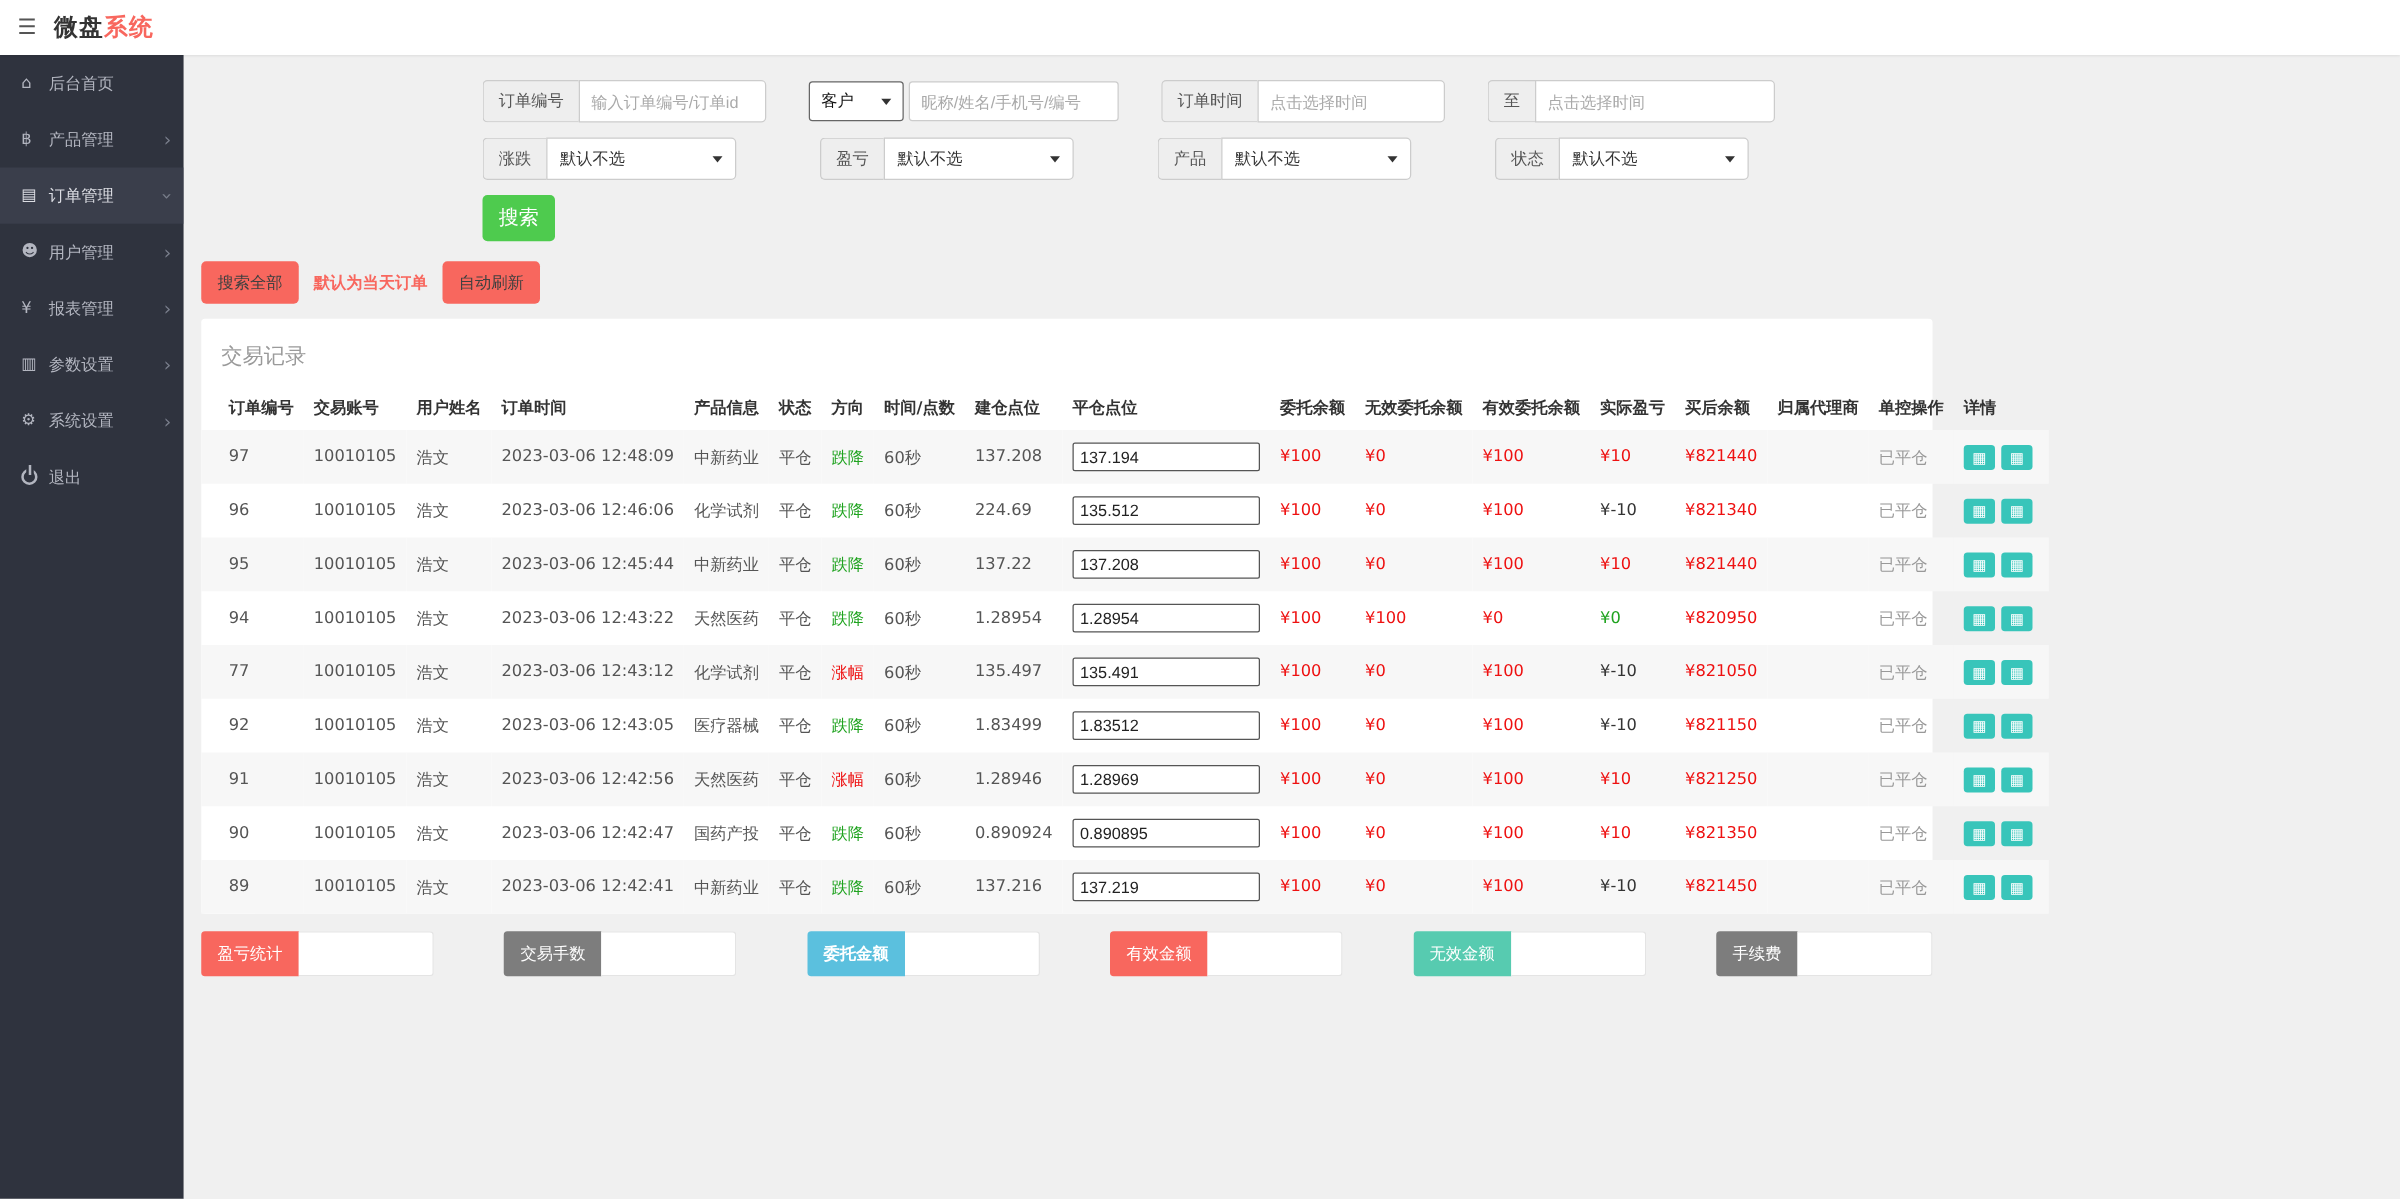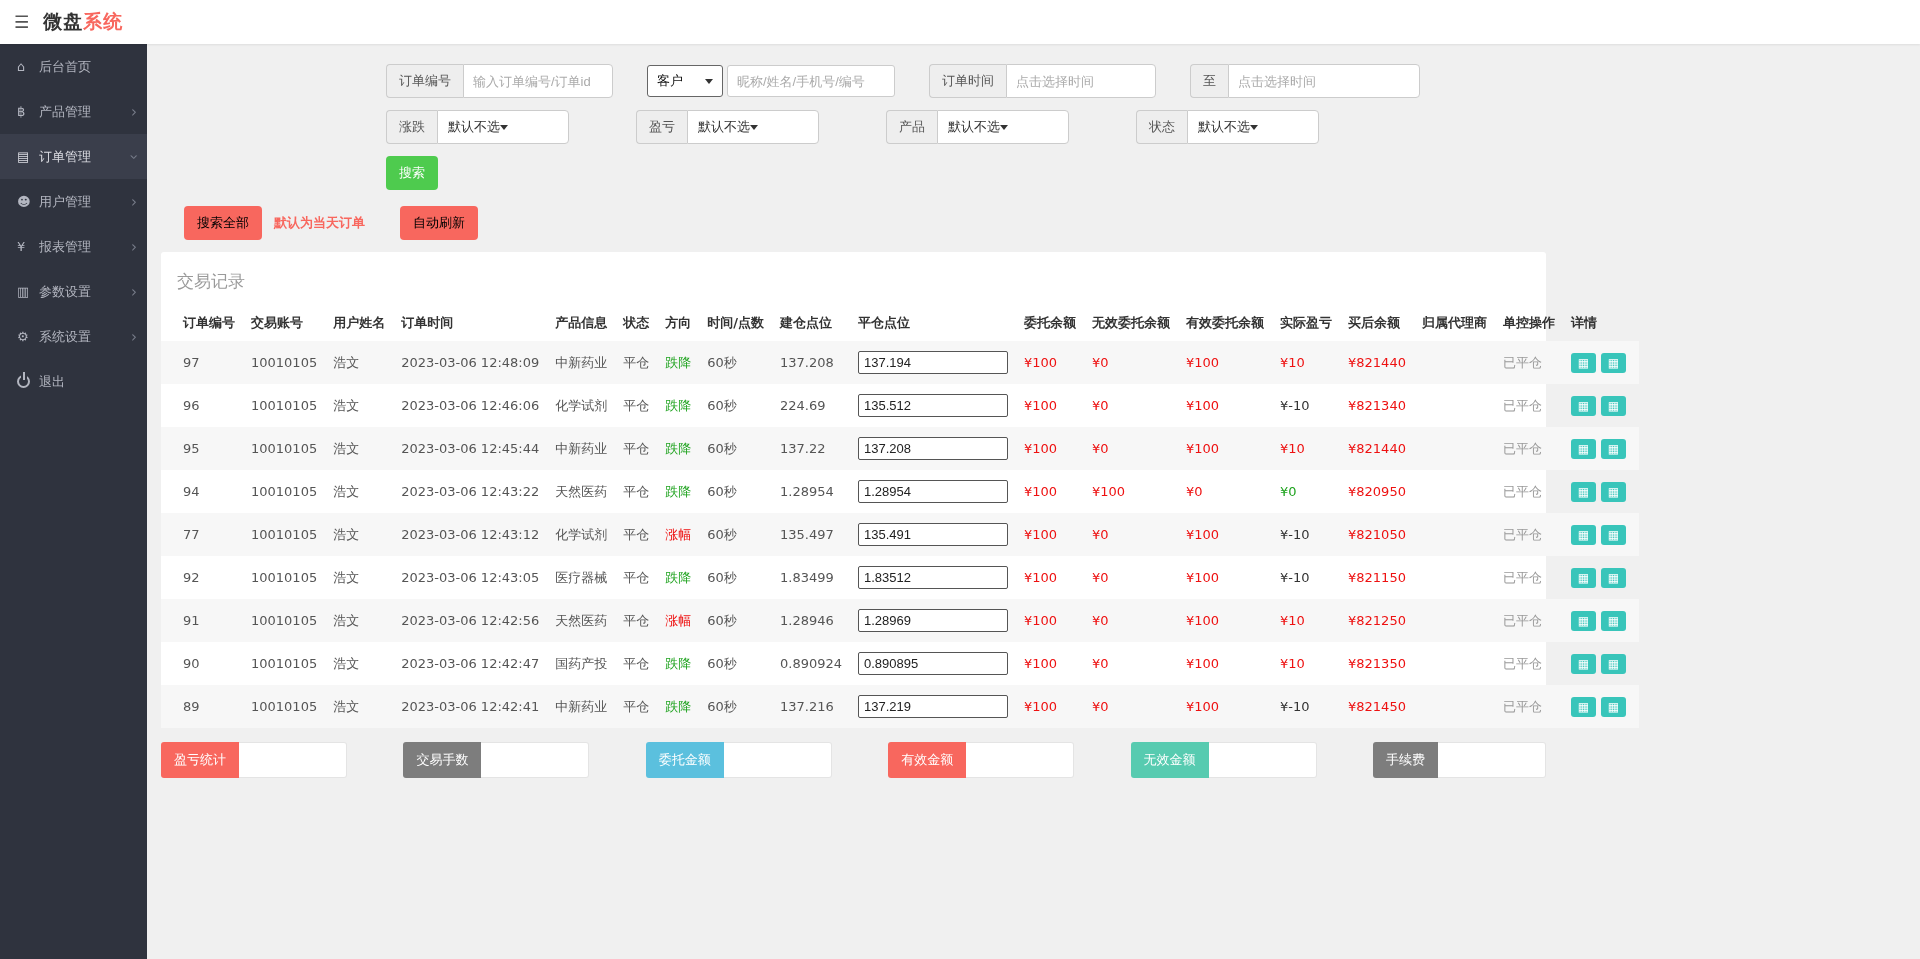--- a/index.html
+++ b/index.html
@@ -37,26 +37,26 @@
   .input-group{display:flex;align-items:stretch;}
   .ig-addon{background:#eee;border:1px solid #ccc;border-right:none;border-radius:4px 0 0 4px;
     padding:7px 12px;font-size:13px;color:#555;white-space:nowrap;display:flex;align-items:center;}
   .ig-input{border:1px solid #ccc;border-radius:0 4px 4px 0;padding:7px 9px;font-size:13px;color:#333;outline:none;background:#fff;}
   .ig-input.solo{border-radius:3px;margin-left:4px;}
   .ig-input::placeholder{color:#aaa;}
   .w150{width:150px}.w165{width:168px}.w190{width:192px}
   .customer-select{display:flex;align-items:center;gap:22px;border:1px solid #666;border-radius:3px;
     background:#fff;padding:6px 9px;font-size:13px;color:#111;cursor:pointer;}
   .caret{width:0;height:0;border-left:4px solid transparent;border-right:4px solid transparent;border-top:5px solid #333;}
-  .ig-select{width:132px;border:1px solid #ccc;border-radius:0 4px 4px 0;background:#fff;
-    display:flex;align-items:center;padding:7px 10px;font-size:13px;color:#333;cursor:pointer;}
-  .btn-green{background:var(--green-btn);color:#fff;border:none;border-radius:4px;padding:8px 13px;font-size:13px;cursor:pointer;}
+  .ig-select{width:152px;border:1px solid #ccc;border-radius:0 4px 4px 0;background:#fff;
+    display:flex;align-items:center;justify-content:space-between;padding:7px 10px;font-size:13px;color:#333;cursor:pointer;}
+  .btn-green{background:var(--green-btn);color:#fff;border:none;border-radius:4px;padding:8px 13px;font-size:16px;cursor:pointer;}
   
   .actions{display:flex;align-items:center;margin:16px 0 12px;}
-  .btn-red{background:var(--accent);color:#000000;border:none;border-radius:4px;padding:8px 13px;font-size:13px;cursor:pointer;margin-left:23px;}
+  .btn-red{background:var(--accent);color:#404040;border:none;border-radius:4px;padding:8px 13px;font-size:13px;cursor:pointer;}
   .note{color:var(--accent);font-weight:bold;font-size:13px;margin:0 12px;}
   
   .panel{background:#fff;border-radius:3px;padding-top:10px;}
   .panel-title{color:#9a9a9a;font-size:17px;padding:8px 16px 12px;}
   table{width:100%;border-collapse:collapse;font-size:13px;}
   th{font-weight:bold;color:#333;text-align:left;padding:9px 8px;white-space:nowrap;}
   td{padding:10px 8px;color:#555;white-space:nowrap;}
   tbody tr:nth-child(odd){background:#f7f7f7;}
   th:first-child,td:first-child{padding-left:22px;}
   .close-input{width:150px;border:1px solid #555;border-radius:2px;padding:3px 5px;font-size:13px;color:#222;background:#fff;}
@@ -66,21 +66,21 @@
   .txt-green{color:var(--green-text);}
   .txt-dark{color:#333;}
   .txt-gray{color:#999;}
   
   .summary{display:flex;justify-content:space-between;margin-top:14px;}
   .sum-group{display:flex;}
   .sum-label{color:#fff;font-size:13px;padding:9px 13px;border-radius:3px 0 0 3px;white-space:nowrap;}
   .sum-box{width:108px;background:#fff;border:1px solid #e4e4e4;border-left:none;border-radius:0 3px 3px 0;}
   .sum-red{background:var(--accent);}
   .sum-gray{background:var(--gray-btn);}
-  .sum-blue{background:var(--blue);}
+  .sum-blue{background:var(--blue);font-weight:bold;}
   .sum-mint{background:var(--mint);}
 </style>
 </head>
 <body>
 
 <header>
   <span class="hamburger">☰</span>
   <div class="brand">
     <span>微盘</span><span class="red">系统</span>
   </div>

